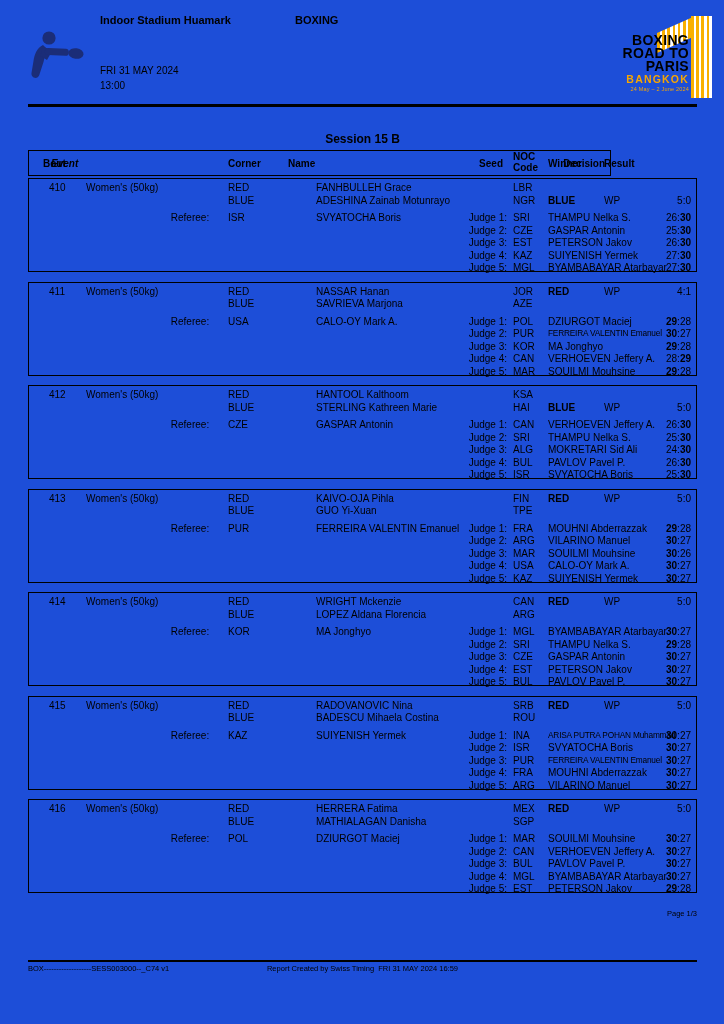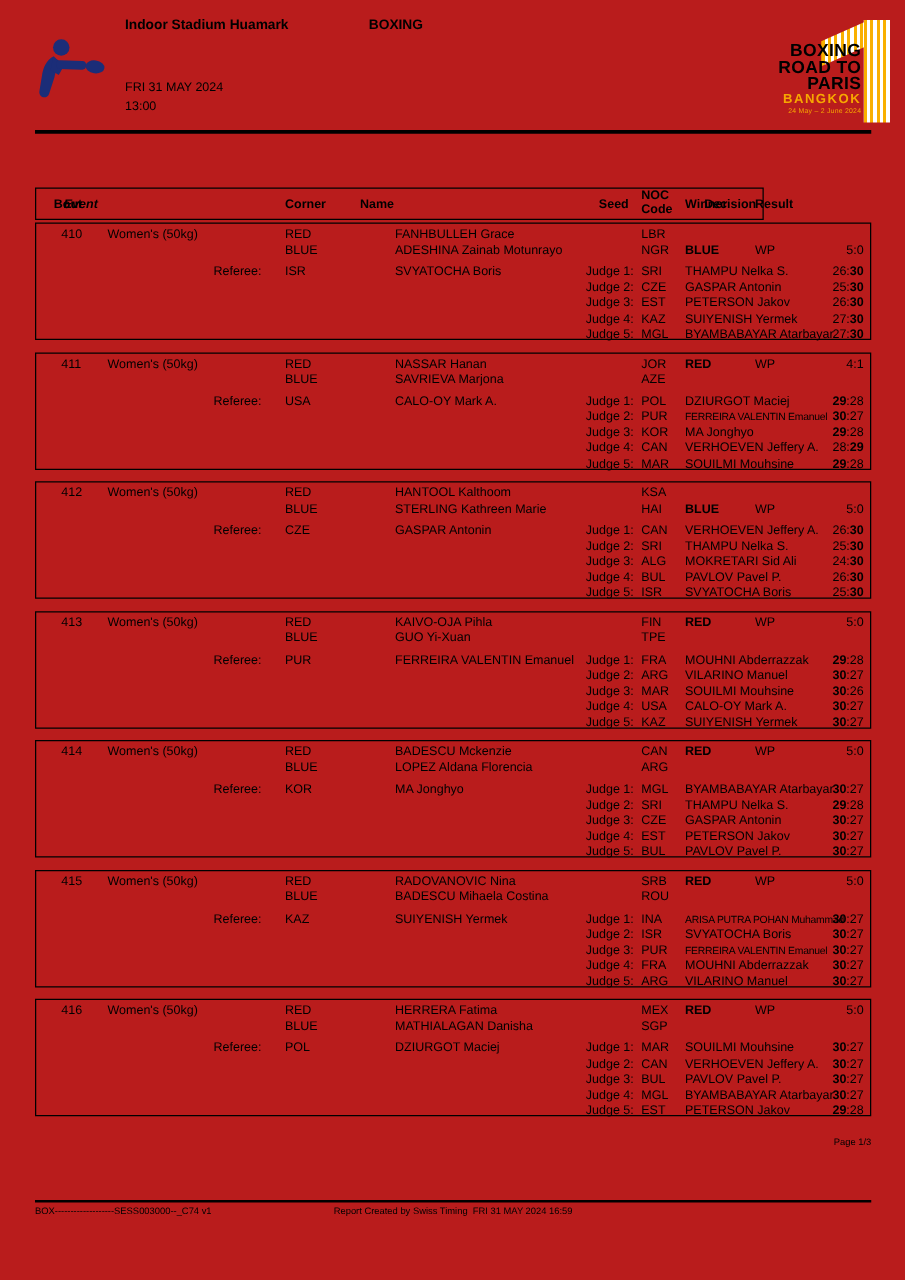--- a/index.html
+++ b/index.html
@@ -1,16 +1,16 @@
 <!DOCTYPE html>
 <html><head>
 <meta charset="utf-8">
 <style>
   html,body{margin:0;padding:0;background:#fff;}
-  .page{position:relative;width:724px;height:1024px;background:#b91c1c;overflow:hidden;
+  .page{position:relative;width:724px;height:1024px;background:#1d4ed8;overflow:hidden;
         font-family:"Liberation Sans",sans-serif;color:#000;}
   .abs{position:absolute;white-space:nowrap;}
 
   
   .venue{left:100px;top:14px;font-size:11px;font-weight:bold;}
   .sport{left:295px;top:14px;font-size:11px;font-weight:bold;}
   .hdate{left:100px;top:65px;font-size:10px;}
   .htime{left:100px;top:80px;font-size:10px;}
   .picto{left:22px;top:30px;}
 
@@ -100,20 +100,21 @@
     <div class="txt">
       <div class="big">BOXING</div>
       <div class="big">ROAD TO</div>
       <div class="big">PARIS</div>
       <div class="city">BANGKOK</div>
       <div class="dates">24 May – 2 June 2024</div>
     </div>
   </div>
 
   <div class="abs rule-top"></div>
+  <div class="abs subtitle">Session 15 B</div>
 
   <div class="abs colhead">
     <span class="ch-bout">Bout</span>
     <span class="ch-event">Event</span>
     <span class="ch-corner">Corner</span>
     <span class="ch-name">Name</span>
     <span class="ch-seed">Seed</span>
     <span class="ch-noc"><span>NOC</span><br><span>Code</span></span>
     <span class="ch-winner">Winner</span>
     <span class="ch-result">Result</span>
@@ -311,21 +312,21 @@
     <span class="b j5 cnoc">KAZ</span>
     <span class="b j5 cjn">SUIYENISH Yermek</span>
     <span class="b j5 cscore bold-red"><span class="sr">30</span><span>:</span><span class="sb">27</span></span>
   </div>
 
   <div class="bout">
     <span class="b r1 cb">414</span>
     <span class="b r1 ce">Women's (50kg)</span>
 
     <span class="b r1 cc">RED</span>
-    <span class="b r1 cn">BADESCU Mckenzie</span>
+    <span class="b r1 cn">WRIGHT Mckenzie</span>
     <span class="b r1 cnoc">CAN</span>
     <span class="b r1 cw">RED</span>
     <span class="b r1 cres">WP</span>
     <span class="b r1 cdec">5:0</span>
 
     <span class="b r2 cc">BLUE</span>
     <span class="b r2 cn">LOPEZ Aldana Florencia</span>
     <span class="b r2 cnoc">ARG</span>
     <span class="b r2 cw"></span>
     <span class="b r2 cres"></span>

